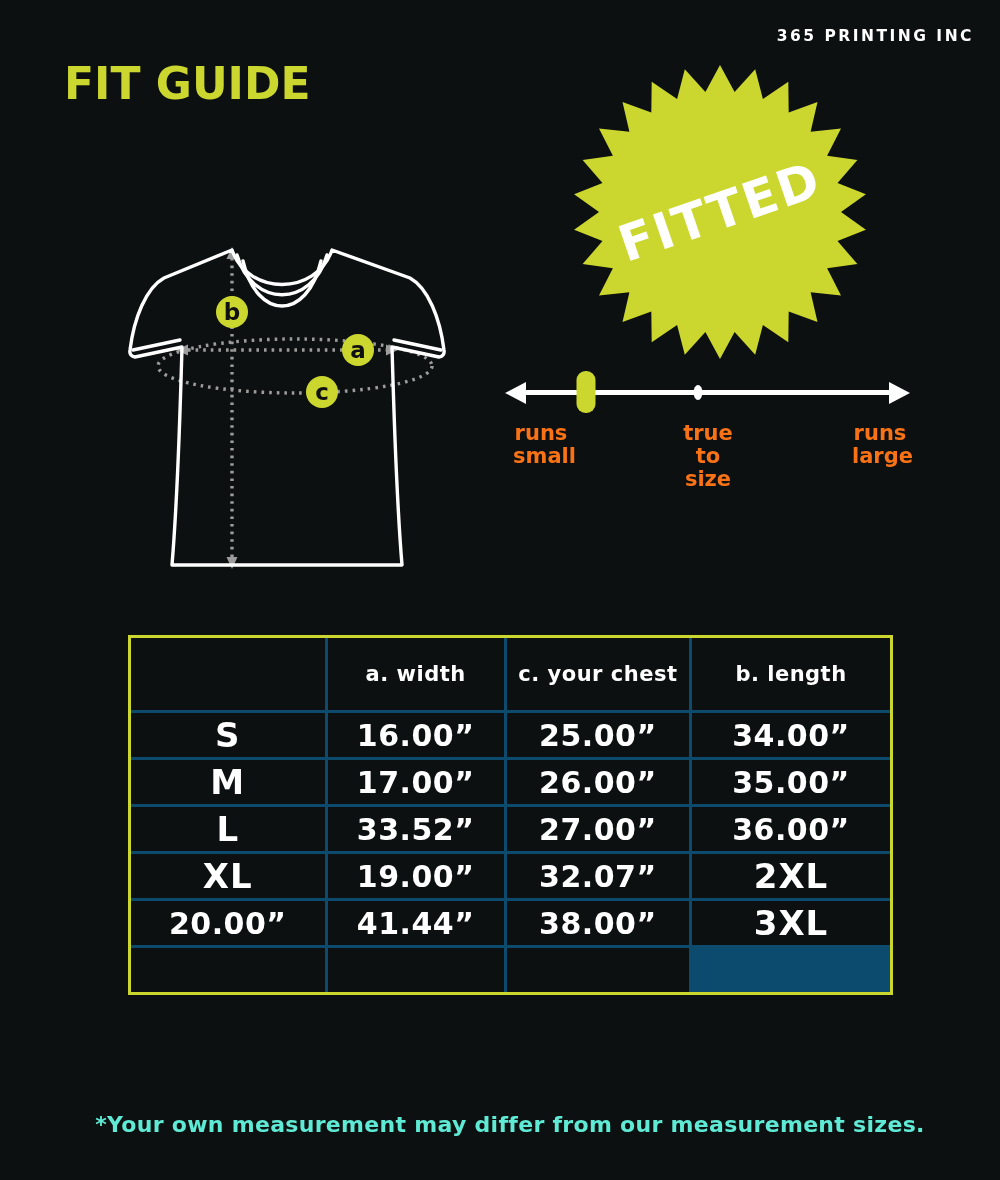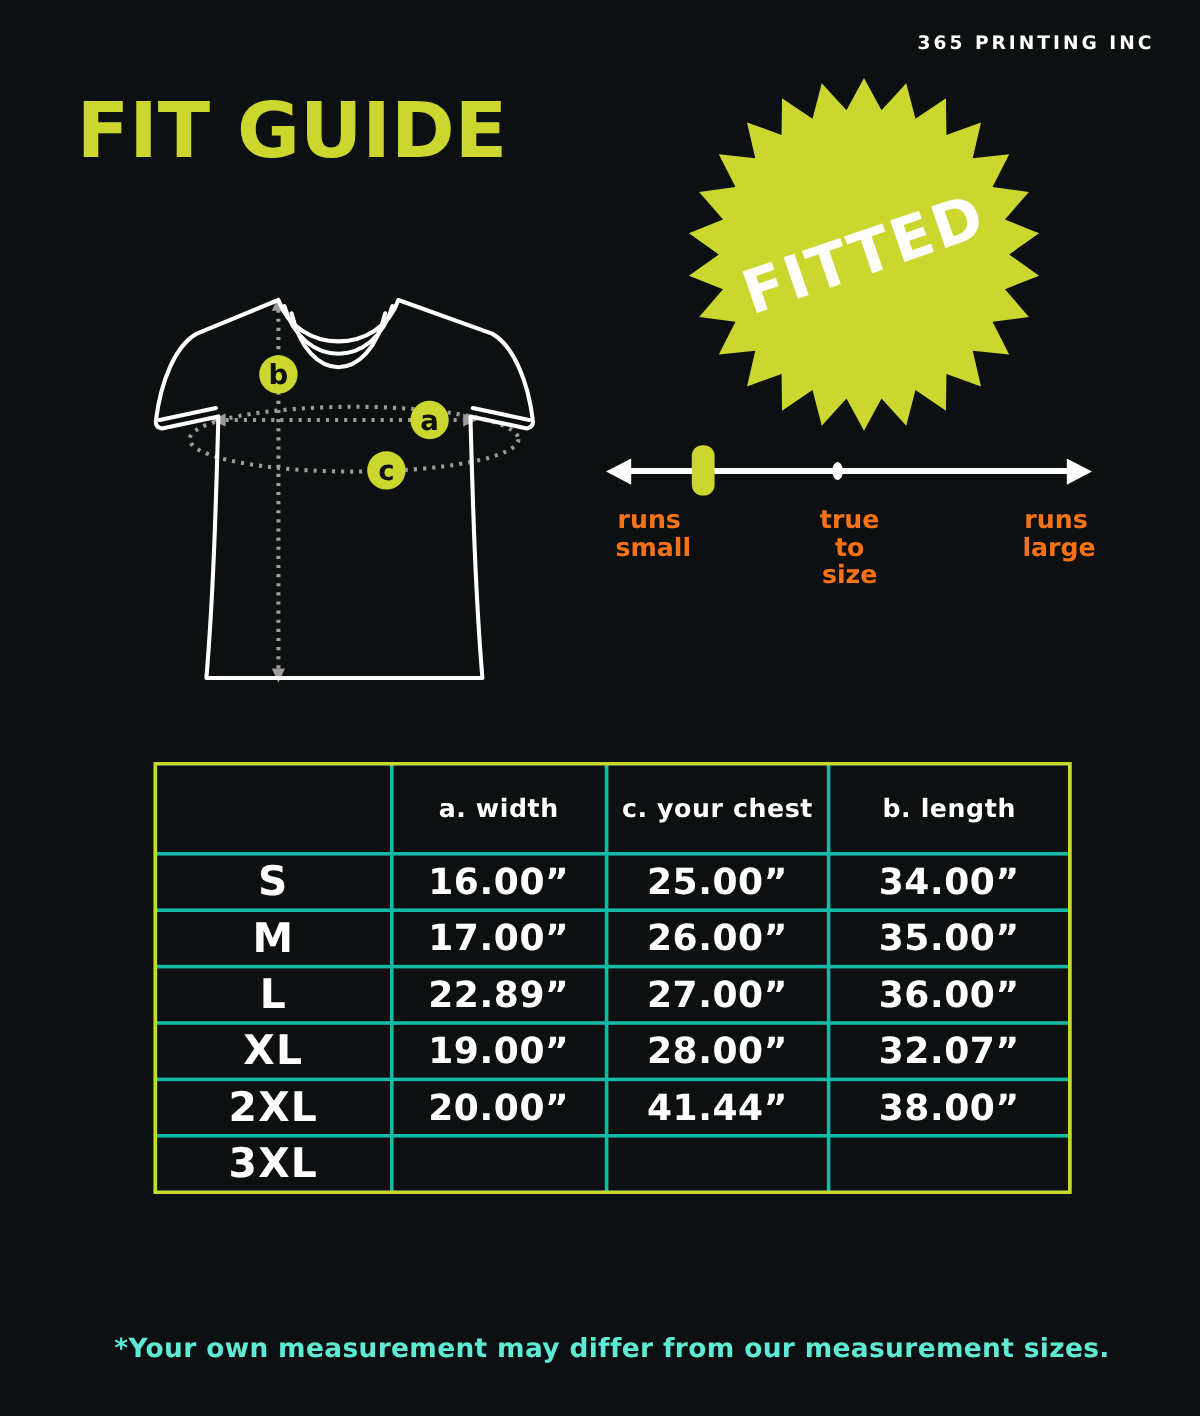--- a/index.html
+++ b/index.html
@@ -10,27 +10,27 @@
   *{margin:0;padding:0;box-sizing:border-box;}
   html,body{background:#000;}
   body{font-family:"DejaVu Sans","Liberation Sans",sans-serif;}
   .canvas{
     position:relative;width:1000px;height:1180px;background:var(--bg);
     overflow:hidden;color:#fff;
   }
 
   
   .brand{
-    position:absolute;top:27px;right:38px;
+    position:absolute;top:27px;right:26px;
     font-size:15.5px;font-weight:bold;letter-spacing:2.5px;color:#fff;
   }
   .title-block{position:absolute;left:64px;top:62px;width:368px;}
   .title{
-    font-size:64px;font-weight:bold;line-height:1.0;color:var(--accent);
-    letter-spacing:0px;white-space:nowrap;margin-top:16px;
+    font-size:44px;font-weight:bold;line-height:1.0;color:var(--accent);
+    letter-spacing:0px;white-space:nowrap;
   }
   .subtitle{
     margin-top:5px;font-size:27px;font-weight:bold;color:#fff;
     text-align:right;letter-spacing:0.5px;white-space:nowrap;
   }
 
   
   .tshirt-svg{position:absolute;left:120px;top:228px;}
   .shirt-line{fill:none;stroke:#fff;stroke-width:3.4;stroke-linejoin:round;stroke-linecap:round;}
   .dotted{fill:none;stroke:var(--dotted);stroke-width:3.4;stroke-dasharray:2.6 5;stroke-linecap:butt;}
@@ -74,21 +74,21 @@
     position:absolute;top:52px;font-size:21px;font-weight:bold;line-height:1.1;
     text-align:center;color:#f97316;white-space:pre-line;
   }
   .lbl-small{left:8px;width:56px;}
   .lbl-true{left:172px;width:62px;}
   .lbl-large{right:2px;width:56px;}
 
   
   .size-table{
     position:absolute;left:128px;top:635px;width:765px;height:360px;
-    border:3px solid var(--accent);background:#14b8a6;
+    border:3px solid var(--accent);background:#0c4a6e;
     display:grid;grid-template-columns:25.8fr 23.5fr 24.3fr 26.4fr;
     grid-template-rows:72px repeat(6,1fr);gap:3px;
   }
   .cell{
     background:var(--bg);display:flex;align-items:center;justify-content:center;
     color:#fff;font-weight:bold;
   }
   .cell.head{font-size:21px;letter-spacing:0.5px;}
   .cell.size{font-size:34px;letter-spacing:1px;}
   .cell.val{font-size:30px;letter-spacing:0.5px;}
@@ -181,27 +181,26 @@
     <div class="cell val">16.00”</div>
     <div class="cell val">25.00”</div>
     <div class="cell val">34.00”</div>
 
     <div class="cell size">M</div>
     <div class="cell val">17.00”</div>
     <div class="cell val">26.00”</div>
     <div class="cell val">35.00”</div>
 
     <div class="cell size">L</div>
-    <div class="cell val">22.89”</div>
+    <div class="cell val">33.52”</div>
     <div class="cell val">27.00”</div>
     <div class="cell val">36.00”</div>
 
     <div class="cell size">XL</div>
     <div class="cell val">19.00”</div>
-    <div class="cell val">28.00”</div>
     <div class="cell val">32.07”</div>
 
     <div class="cell size">2XL</div>
     <div class="cell val">20.00”</div>
     <div class="cell val">41.44”</div>
     <div class="cell val">38.00”</div>
 
     <div class="cell size">3XL</div>
     <div class="cell val"></div>
     <div class="cell val"></div>

